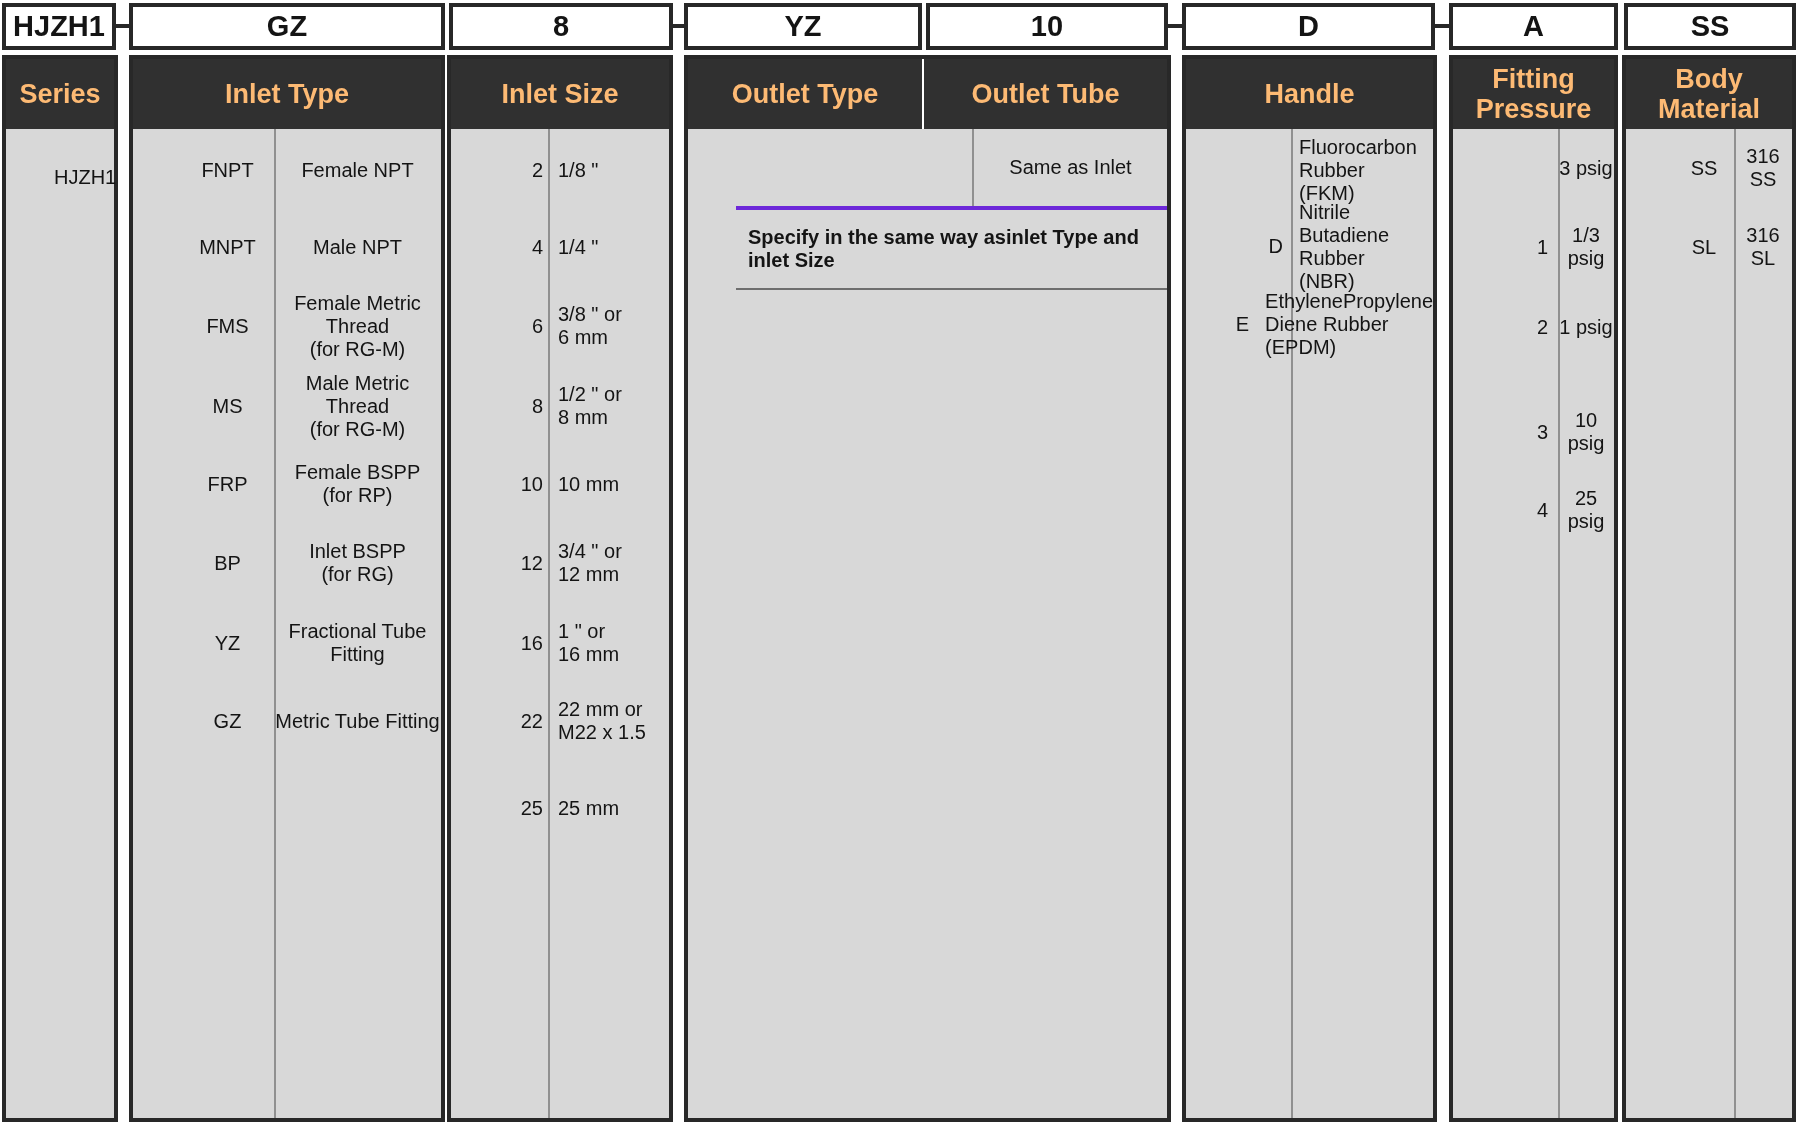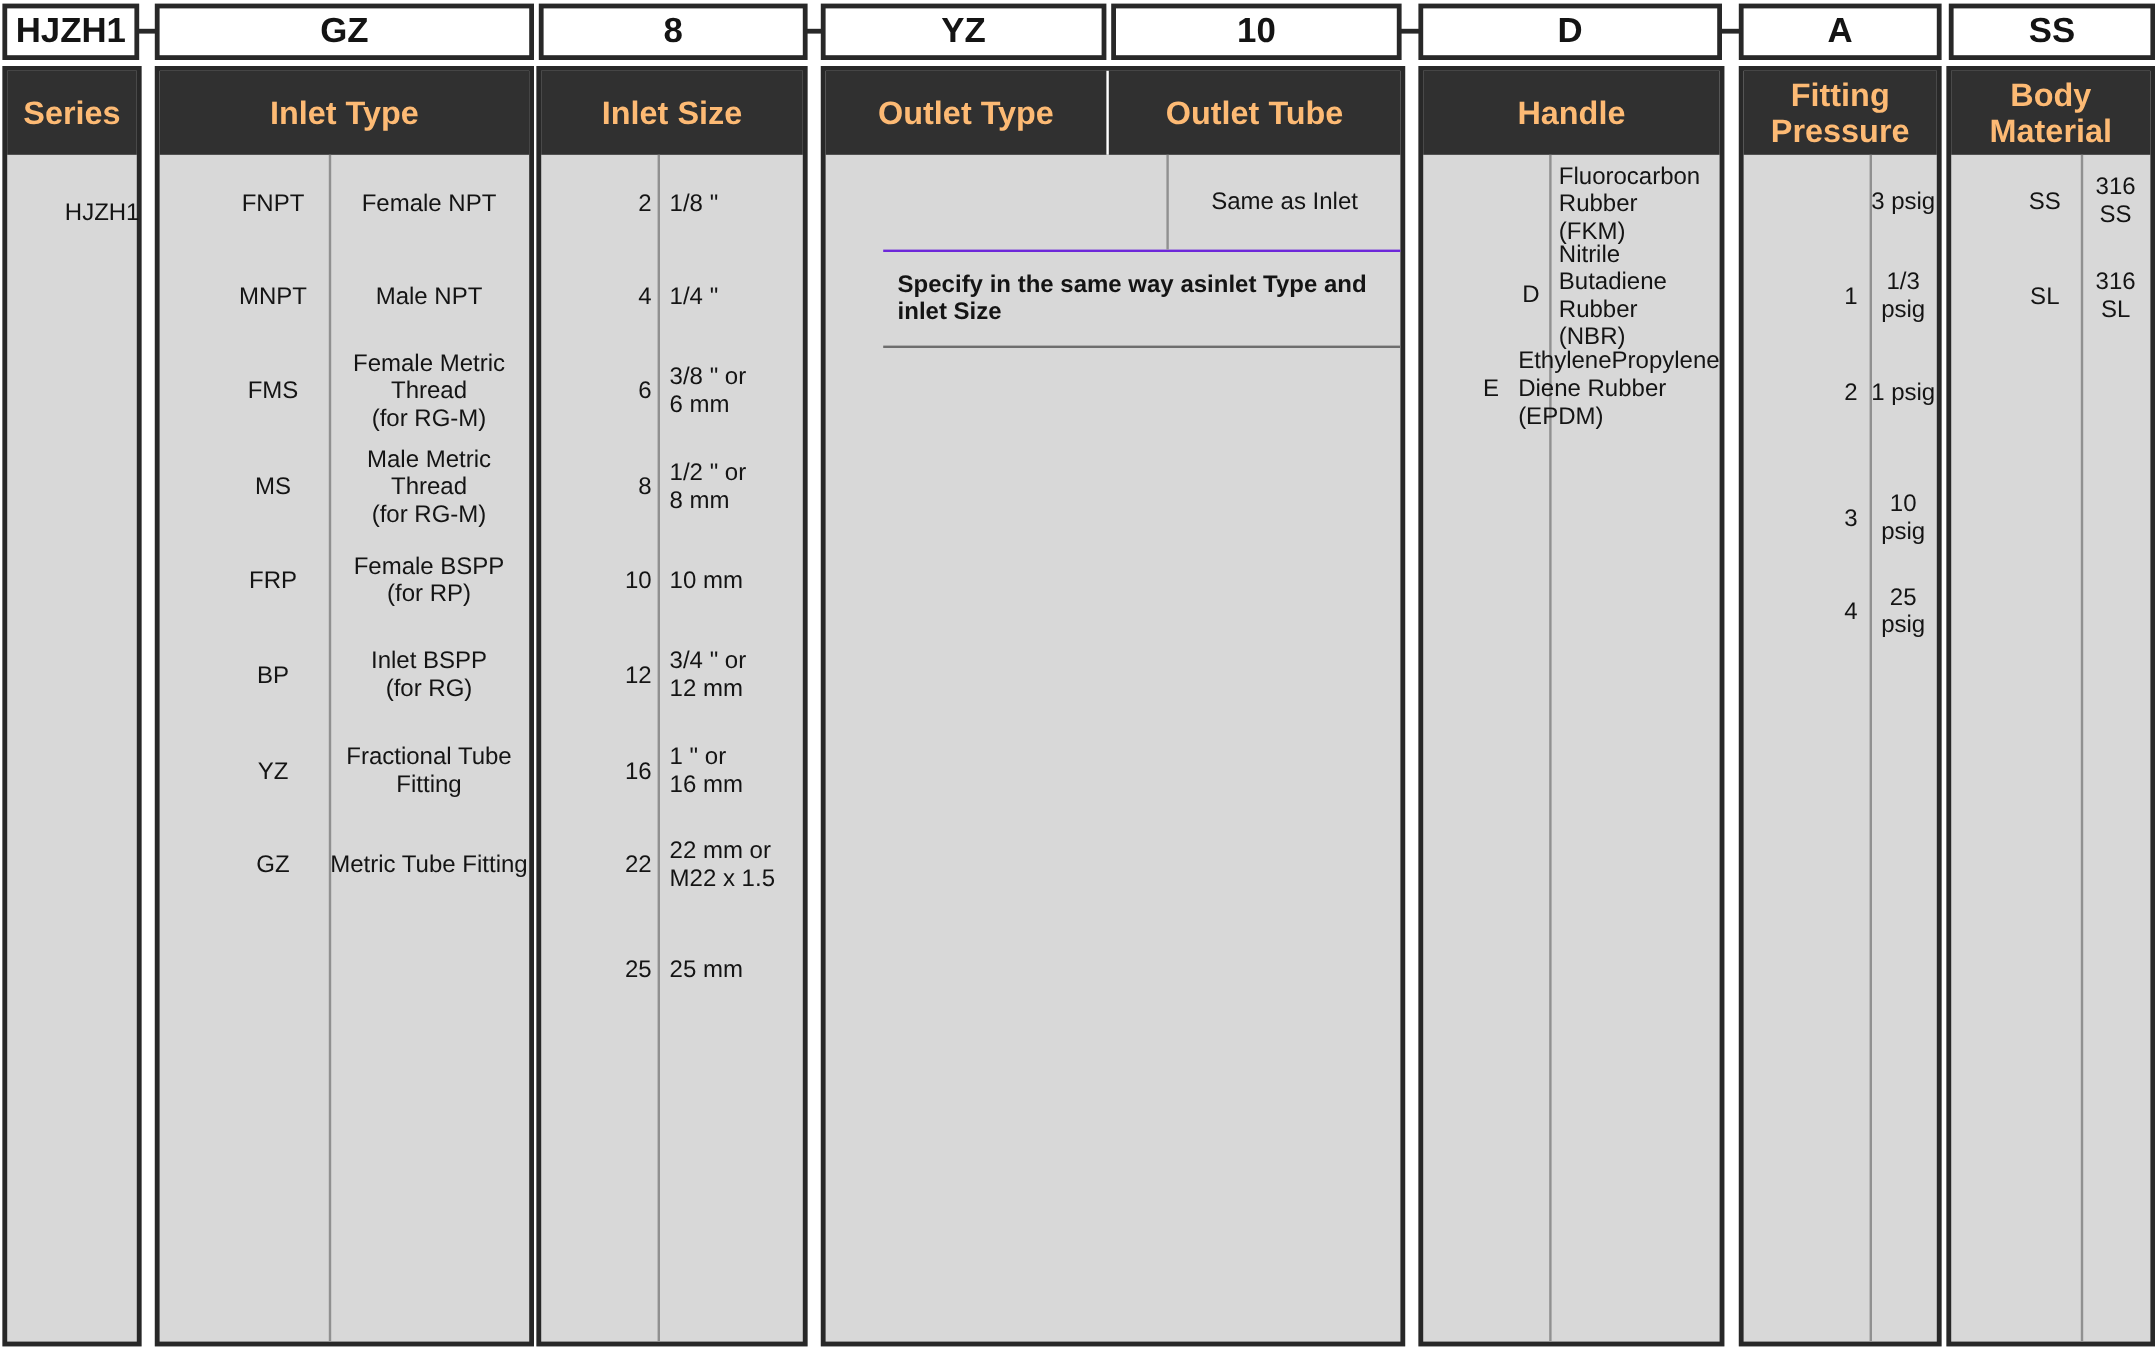--- a/index.html
+++ b/index.html
@@ -30,21 +30,21 @@
   .pbody{position:absolute;top:70px;left:0;right:0;bottom:0;margin-left:48px;}
   .vdiv{position:absolute;top:0;bottom:0;width:2px;background:#909090;}
   .row{position:absolute;left:0;right:0;display:flex;}
   .cell{display:flex;align-items:center;height:100%;box-sizing:border-box;}
   .ccode{justify-content:center;}
   .rcode{justify-content:flex-end;}
   .cdesc{flex:1;justify-content:center;text-align:center;}
   .ldesc{flex:1;justify-content:flex-start;text-align:left;}
   .pre{white-space:pre-line;}
   
-  .o-row1{position:absolute;top:0;left:0;right:0;height:81px;border-bottom:2px solid #6d28d9;box-sizing:border-box;}
+  .o-row1{position:absolute;top:0;left:0;right:0;height:81px;border-bottom:4px solid #6d28d9;box-sizing:border-box;}
   .o-row1-div{position:absolute;left:236px;top:0;bottom:0;width:2px;background:#909090;}
   .o-same{position:absolute;left:238px;top:0;right:0;bottom:0;display:flex;align-items:center;justify-content:center;}
   .o-row2{position:absolute;top:81px;left:0;right:0;height:80px;border-bottom:2px solid #6e6e6e;
           box-sizing:border-box;display:flex;align-items:center;padding-left:12px;font-weight:bold;}
 </style>
 </head>
 <body>
 
 <div class="canvas">
 

